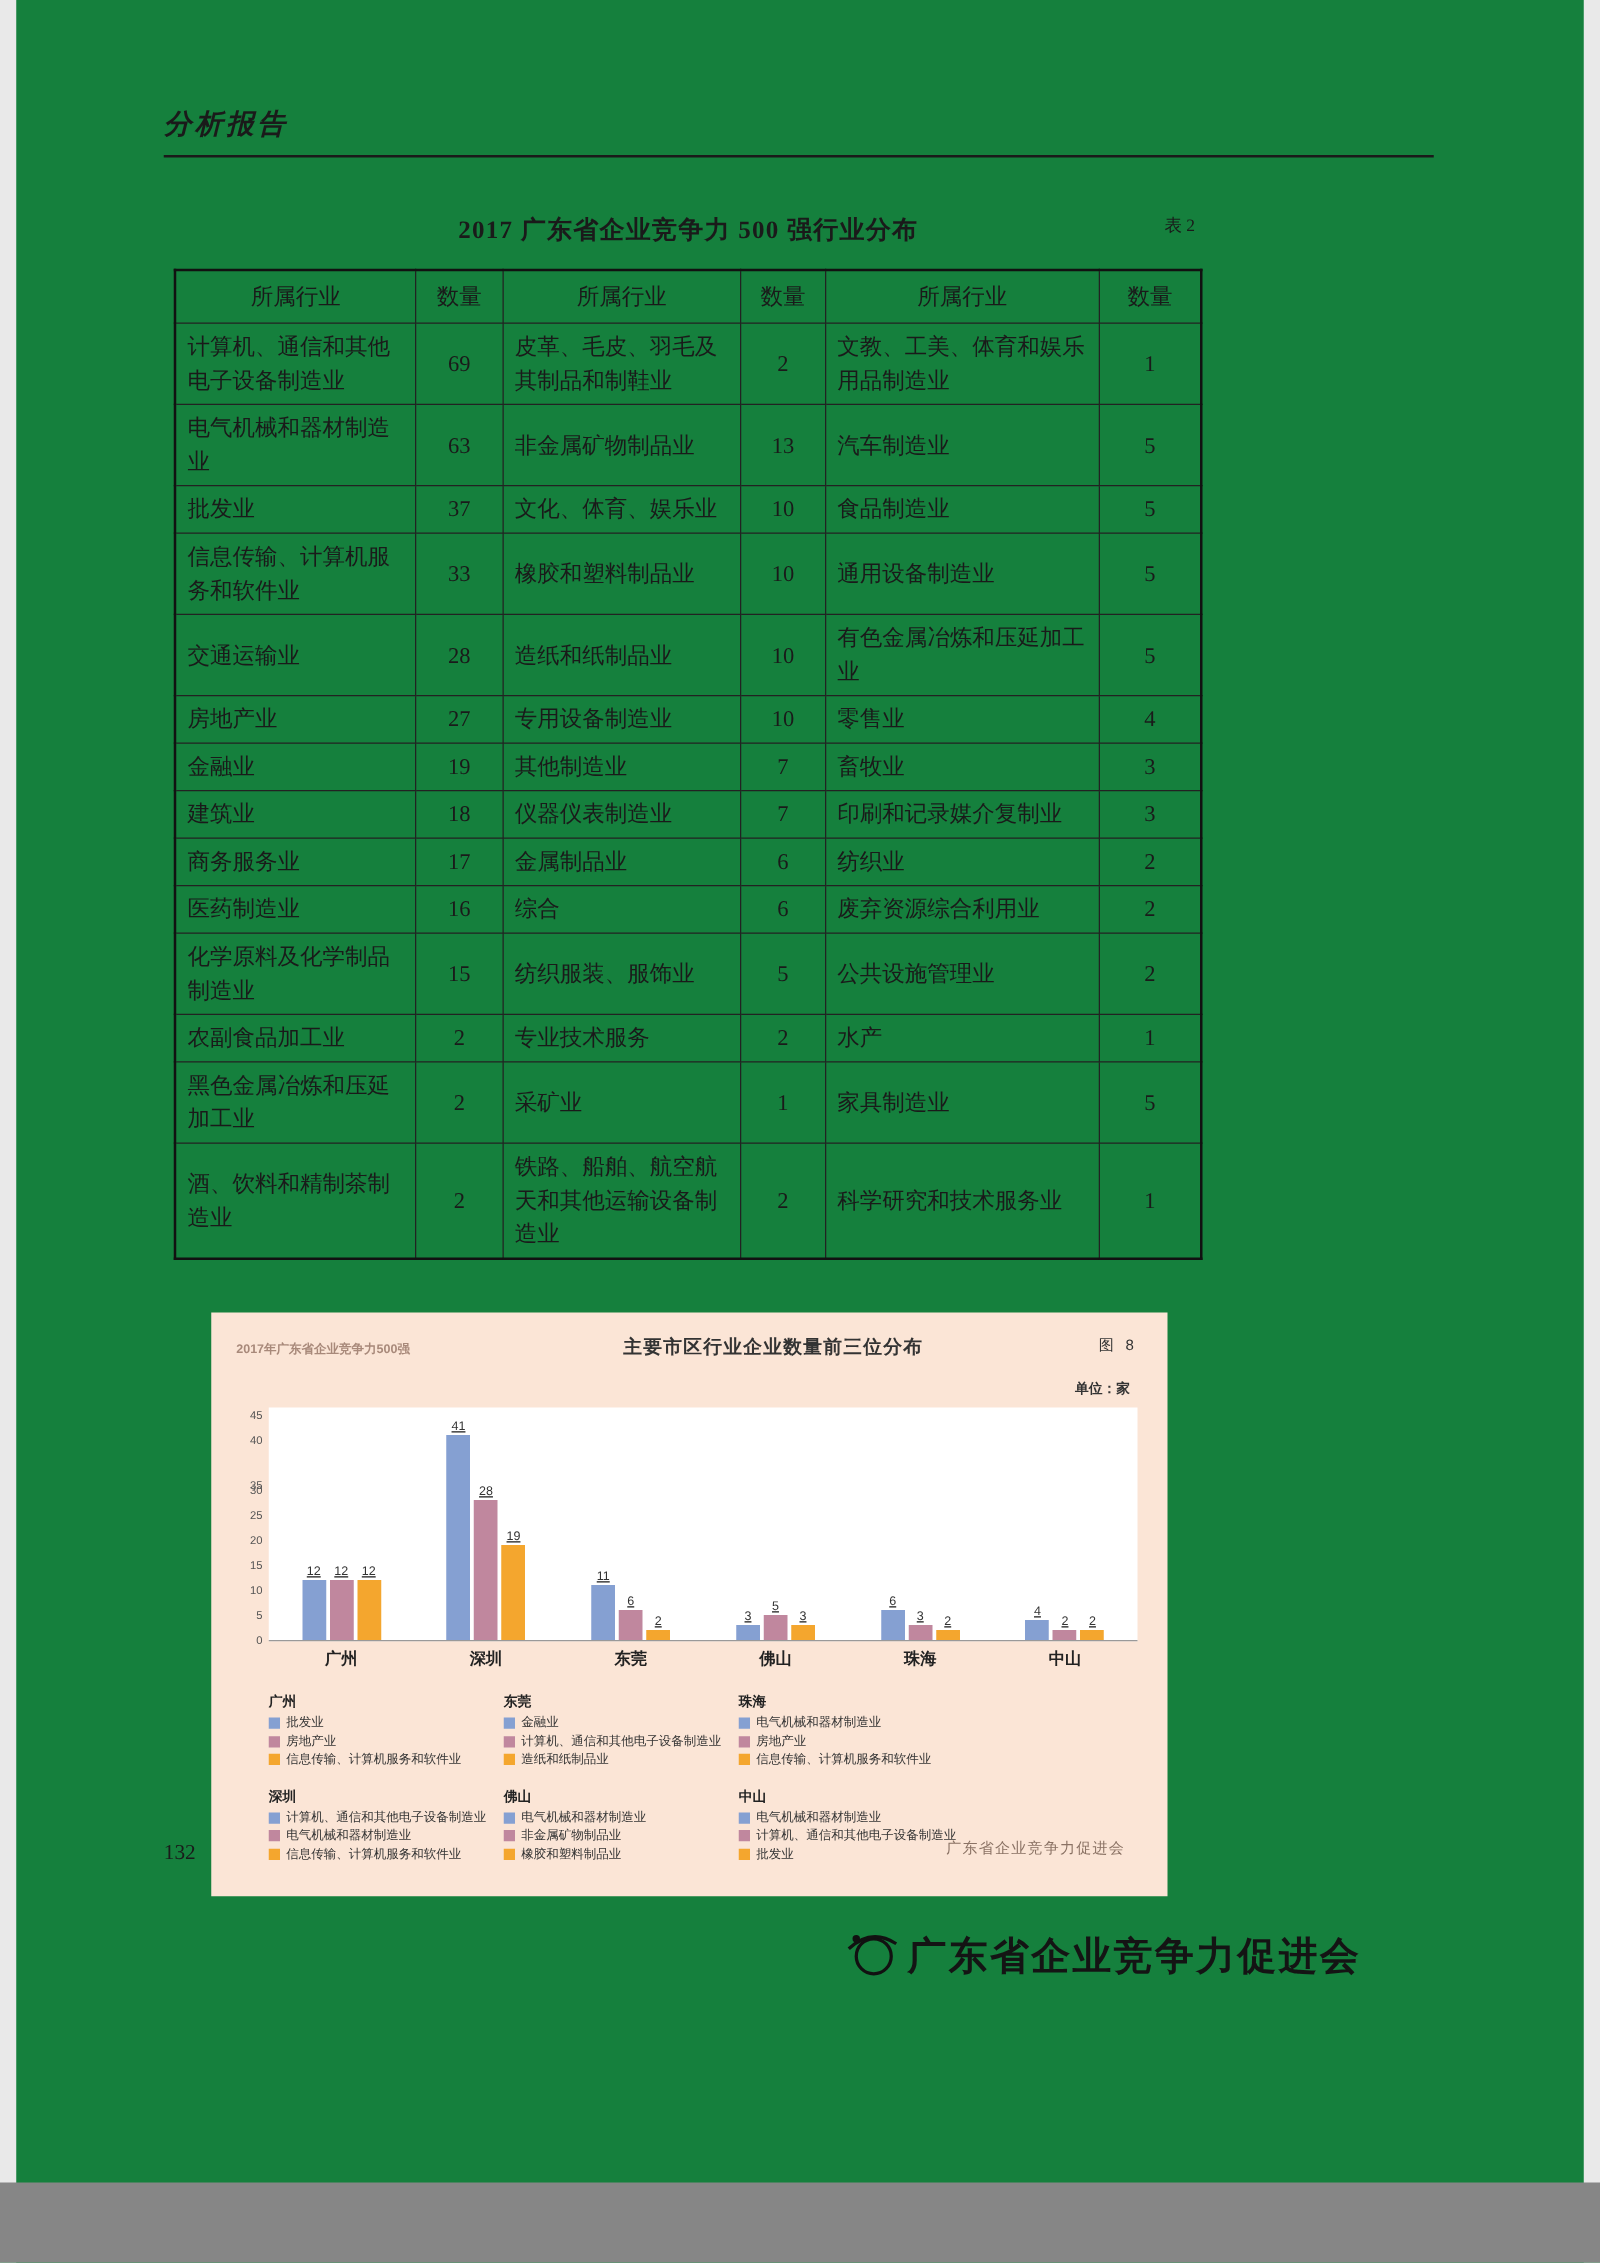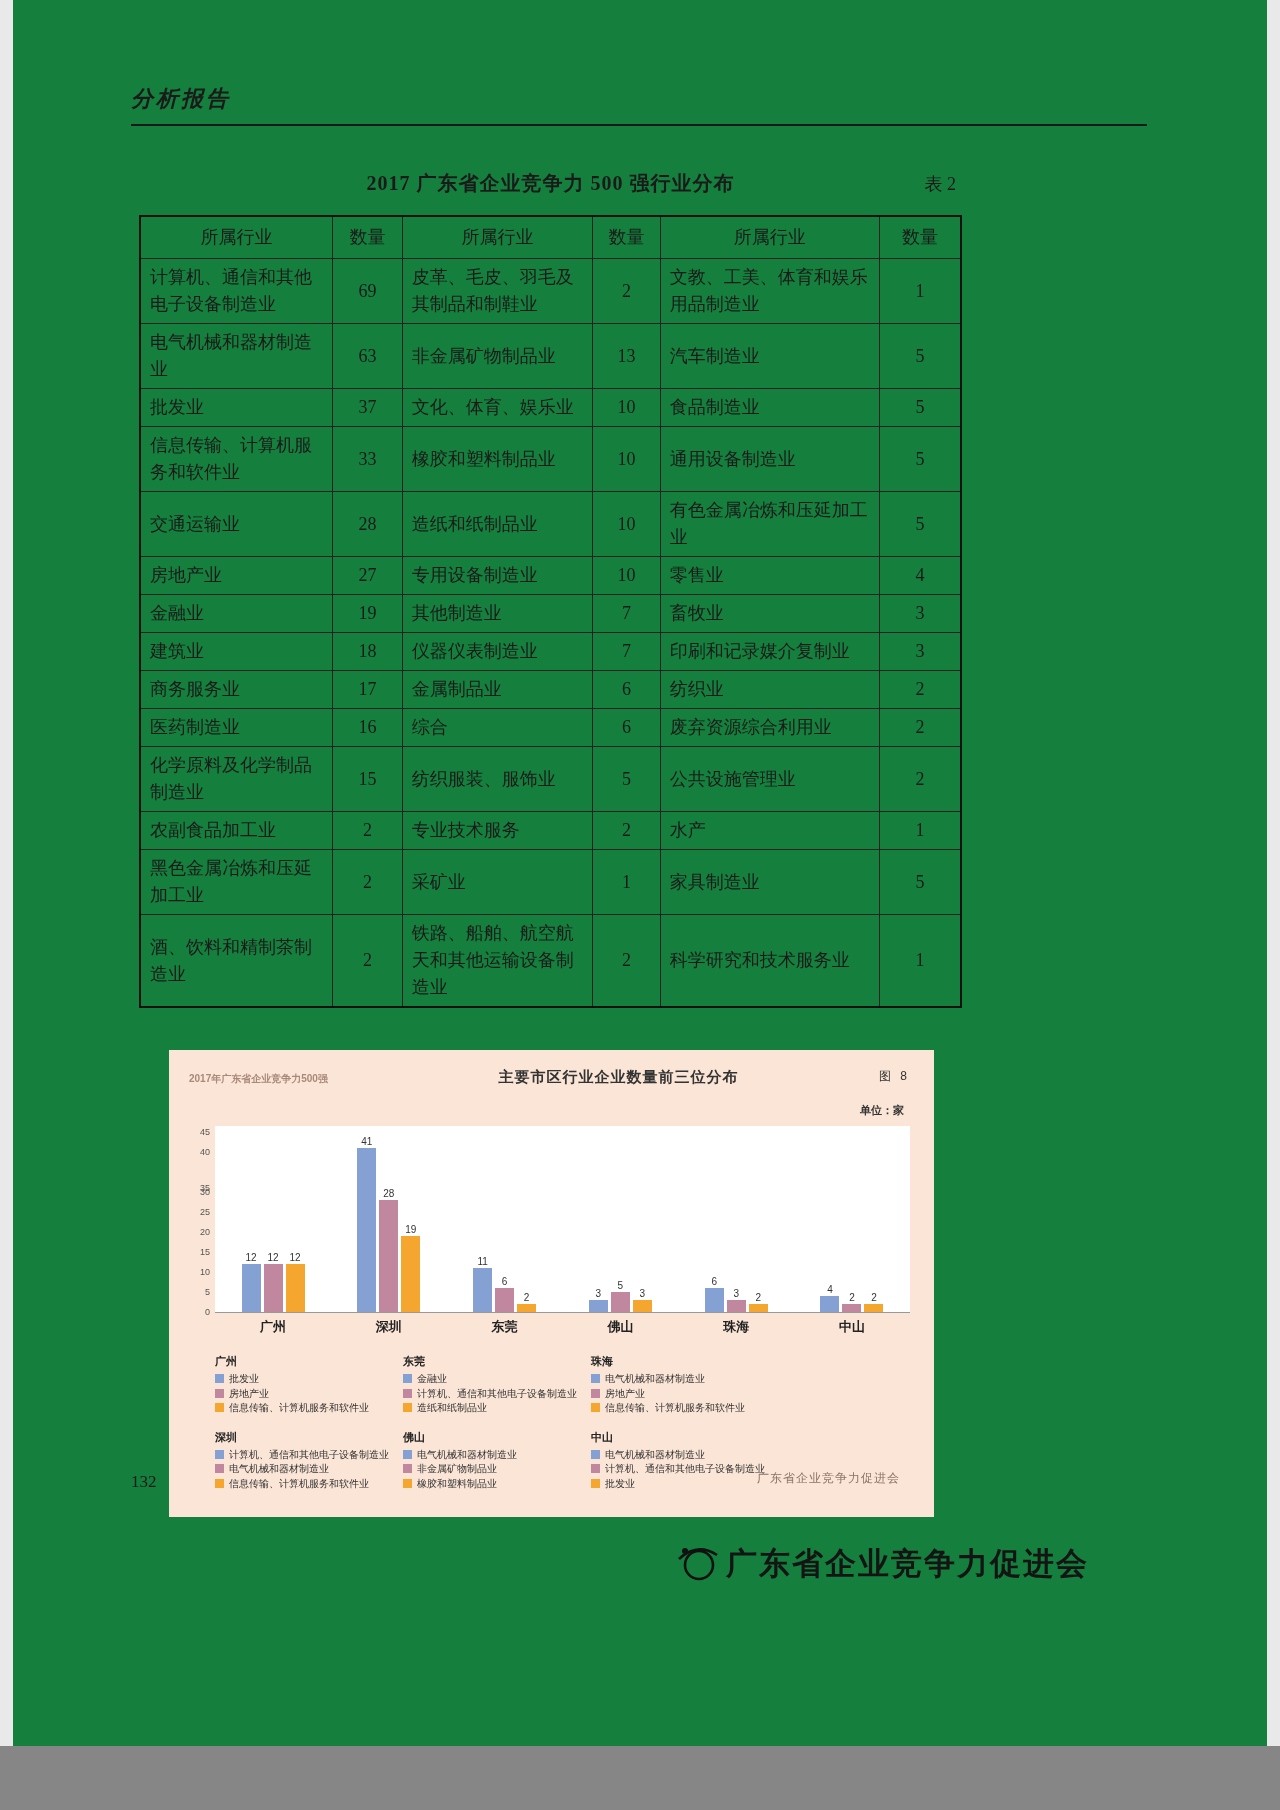--- a/index.html
+++ b/index.html
@@ -12,21 +12,21 @@
   .page{position:absolute;left:13px;right:13px;top:0;bottom:0;background:#15803d;}
 
   
   .doc-header{padding:84px 120px 0 118px;}
   .doc-header h1{margin:0;font-size:22px;font-weight:bold;font-style:italic;letter-spacing:3px;}
   .rule{border:0;border-top:2px solid #1a1a1a;margin:10px 0 0 0;}
 
   
   .table-title-row{margin:44px 16px 0 126px;width:823px;position:relative;text-align:center;}
   .table-title{font-size:20px;font-weight:bold;letter-spacing:1px;}
-  .table-tag{position:absolute;right:6px;top:2px;font-size:18px;}
+  .table-tag{position:absolute;right:6px;top:2px;font-size:14px;}
   table.industry{margin:18px 0 0 126px;width:823px;border-collapse:collapse;border:2px solid #111;
     font-size:18px;}
   table.industry th, table.industry td{border:1px solid #222;padding:5px 9px;line-height:1.5;vertical-align:middle;}
   table.industry th{font-weight:normal;text-align:center;padding:7px 4px;}
   td.col-ind{text-align:left;}
   td.col-num, th.col-num{text-align:center;}
   table.industry td:nth-child(1){width:178px;}
   table.industry td:nth-child(2){width:52px;}
   table.industry td:nth-child(3){width:176px;}
   table.industry td:nth-child(4){width:50px;}
@@ -42,21 +42,21 @@
   .chart-head{display:flex;align-items:flex-start;}
   .watermark{width:190px;font-size:10px;color:#a8897a;padding-top:4px;font-weight:bold;}
   .chart-title{flex:1;text-align:center;font-size:15px;font-weight:bold;color:#333;letter-spacing:1px;}
   .fig-tag{width:52px;text-align:right;font-size:12px;color:#333;letter-spacing:3px;}
   .unit{text-align:right;font-size:11px;font-weight:bold;color:#333;margin:16px 6px 8px 0;}
   .plot-wrap{display:flex;}
   .yaxis{width:26px;position:relative;height:186px;flex:0 0 26px;}
   .ytick{position:absolute;right:5px;font-size:9px;color:#555;}
   .plot{flex:1;height:186px;border-bottom:1px solid #999;display:flex;justify-content:space-between;
     align-items:flex-end;padding:0 22px;background:#fff;}
-  .bargroup{display:flex;align-items:flex-end;justify-content:center;gap:3px;width:72px;}
+  .bargroup{display:flex;align-items:flex-end;justify-content:center;gap:3px;width:72px;text-decoration:underline;}
   .barwrap{display:flex;flex-direction:column;align-items:center;}
   .barval{font-size:10px;color:#333;margin-bottom:1px;}
   .barrect{width:19px;}
   .xrow{display:flex;justify-content:space-between;padding:0 22px;margin-left:26px;margin-top:5px;}
   .xlabel{width:72px;text-align:center;font-size:13px;font-weight:bold;color:#222;}
   .legend{margin:18px 0 0 26px;display:grid;grid-template-columns:188px 188px 188px;row-gap:14px;}
   .lcity{font-size:11px;font-weight:bold;color:#222;margin-bottom:3px;}
   .litem{display:flex;align-items:flex-start;gap:5px;font-size:10px;color:#333;line-height:1.45;padding-right:8px;}
   .lswatch{width:9px;height:9px;flex:0 0 9px;margin-top:2px;display:inline-block;}
   .credit{position:absolute;right:34px;bottom:30px;font-size:12px;color:#8a7264;letter-spacing:1px;}

